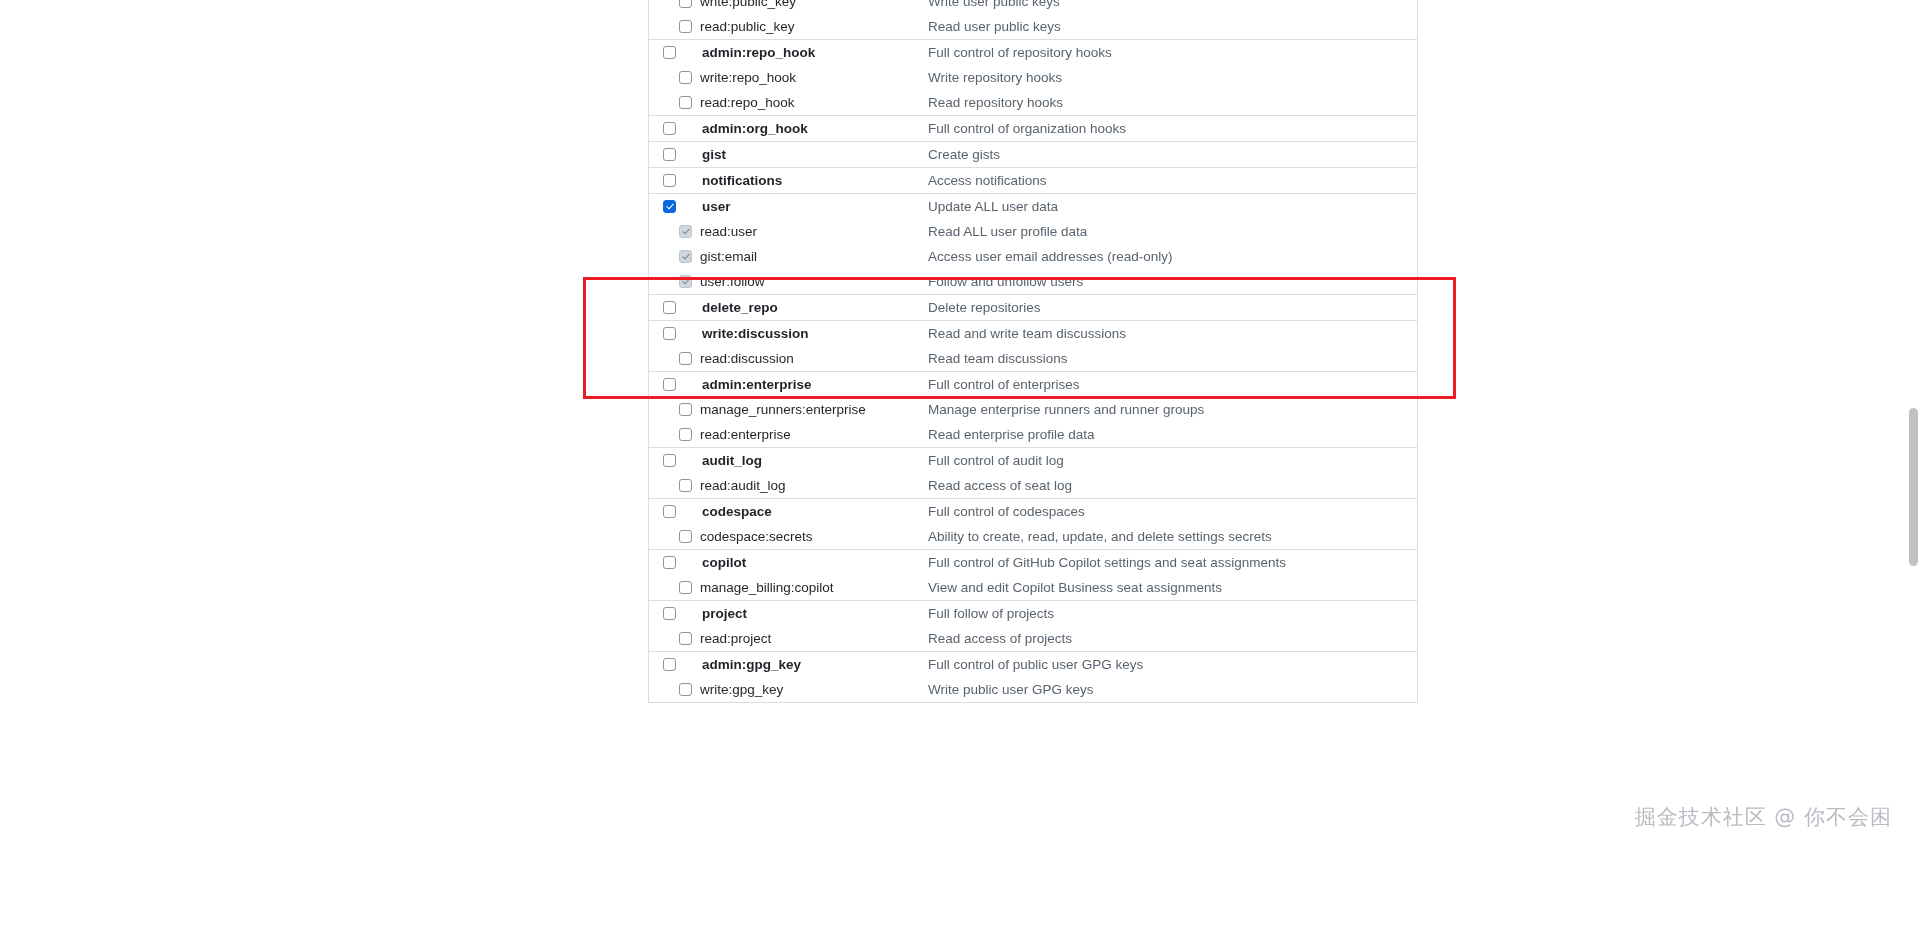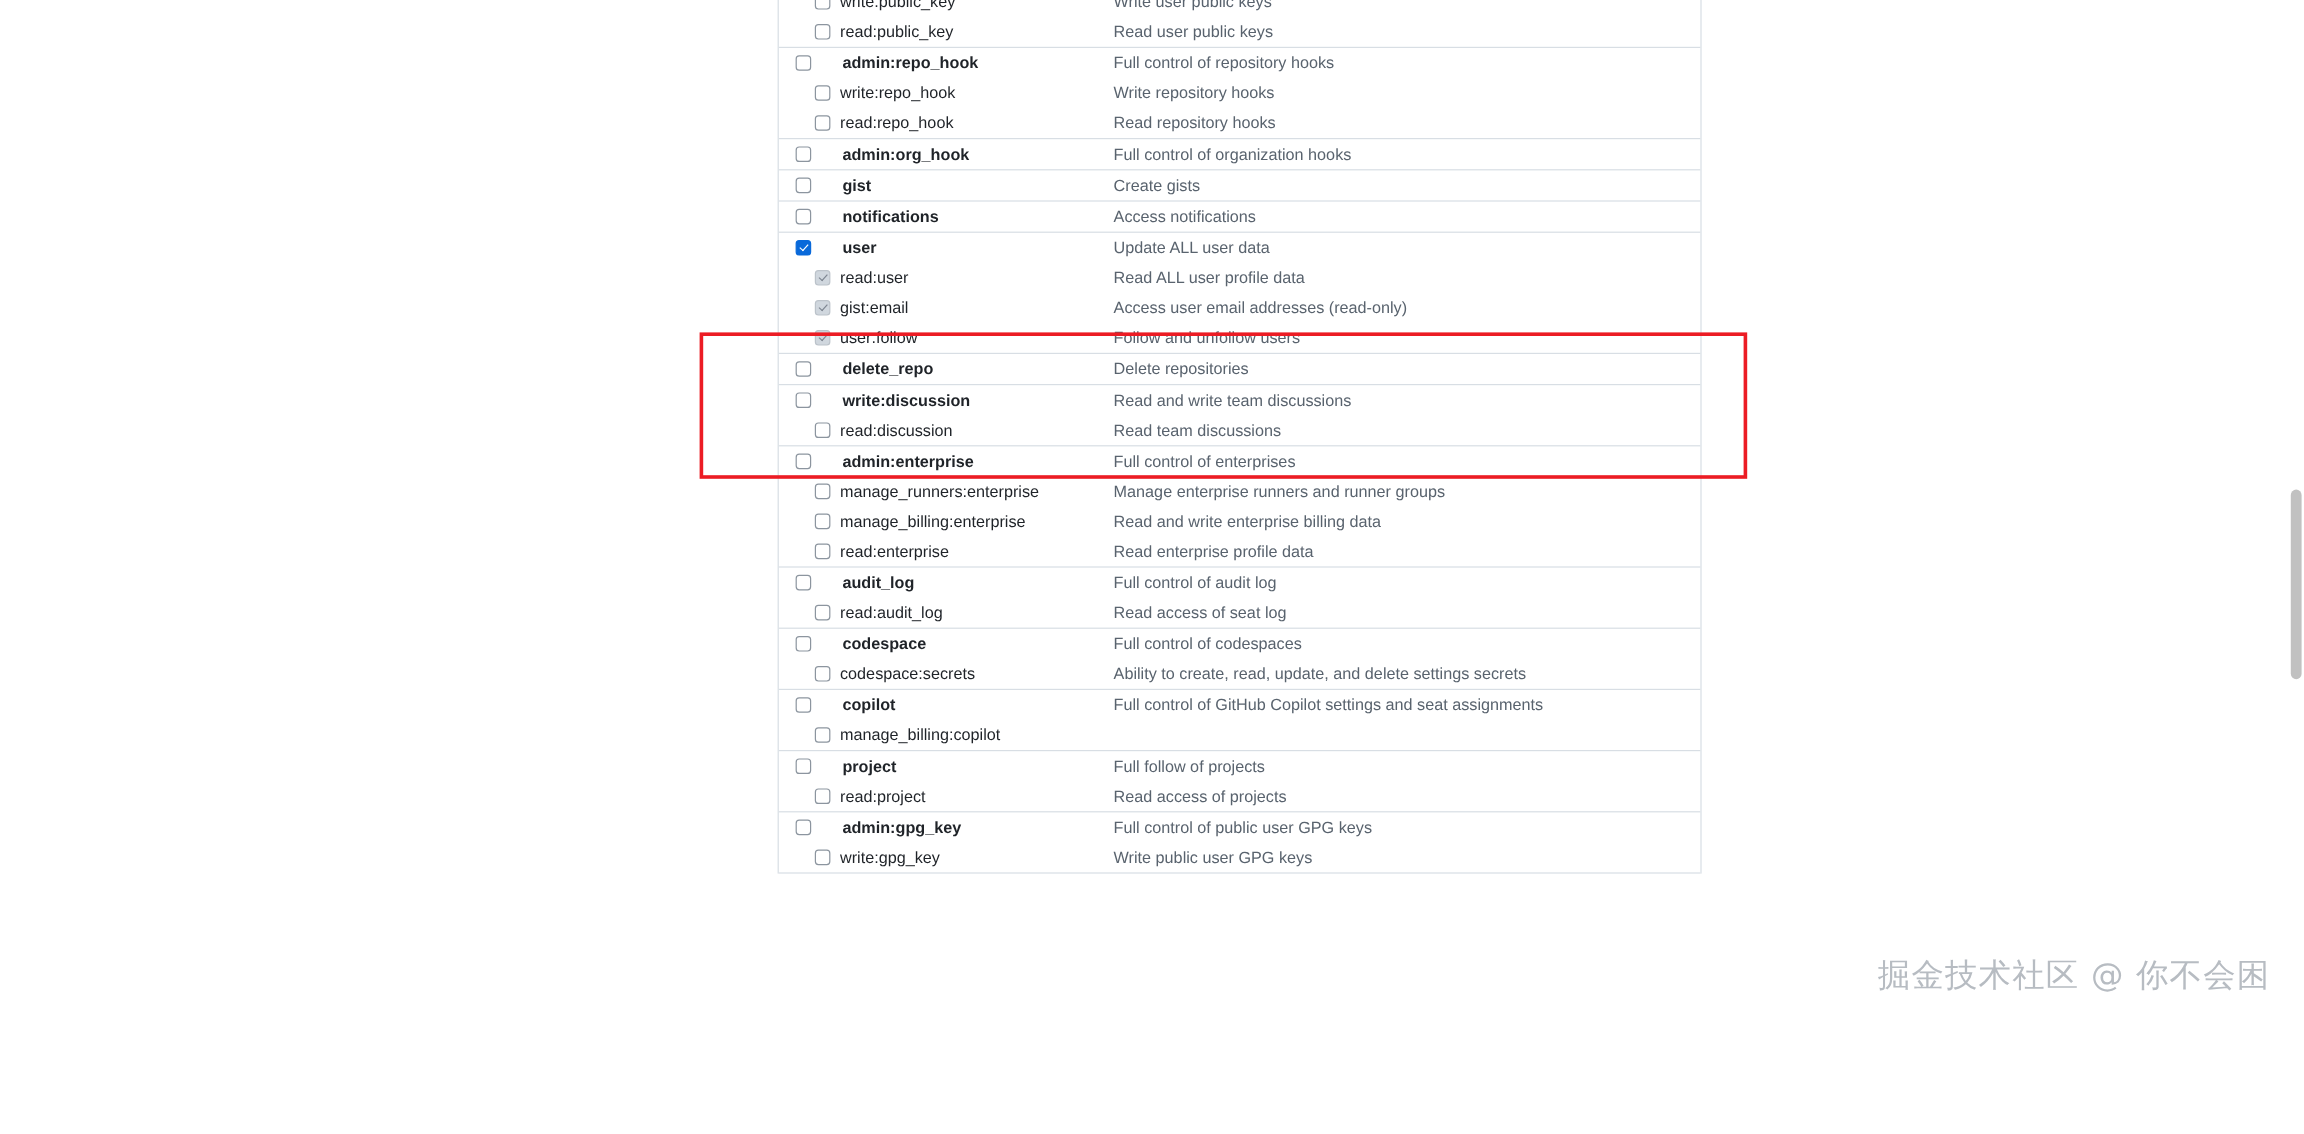--- a/index.html
+++ b/index.html
@@ -131,21 +131,21 @@
     top: 408px;
     width: 9px;
     height: 158px;
     background: #c1c1c1;
     border-radius: 5px;
   }
   .watermark {
     position: absolute;
     right: 28px;
     bottom: 24px;
-    font-size: 27px;
+    font-size: 21px;
     color: #b7bcc2;
     letter-spacing: 1px;
     white-space: nowrap;
     font-family: "DejaVu Sans", sans-serif;
   }
 </style>
 </head>
 <body>
 
 <div id="root">
@@ -318,29 +318,20 @@
               <input type="checkbox" class="cb" style="">
               <span class="name-label">manage_runners:enterprise</span>
             </div>
             <div class="col-desc">Manage enterprise runners and runner groups</div>
           </div>
         </div>
         <div class="row child">
           <div class="row-inner">
             <div class="col-name indent">
               <input type="checkbox" class="cb" style="">
-              <span class="name-label">manage_billing:enterprise</span>
-            </div>
-            <div class="col-desc">Read and write enterprise billing data</div>
-          </div>
-        </div>
-        <div class="row child">
-          <div class="row-inner">
-            <div class="col-name indent">
-              <input type="checkbox" class="cb" style="">
               <span class="name-label">read:enterprise</span>
             </div>
             <div class="col-desc">Read enterprise profile data</div>
           </div>
         </div>
       </div>
       <div class="group">
         <div class="row parent">
           <div class="row-inner">
             <div class="col-name">
@@ -389,20 +380,21 @@
             </div>
             <div class="col-desc">Full control of GitHub Copilot settings and seat assignments</div>
           </div>
         </div>
         <div class="row child">
           <div class="row-inner">
             <div class="col-name indent">
               <input type="checkbox" class="cb" style="">
               <span class="name-label">manage_billing:copilot</span>
             </div>
+            <div class="col-desc">View and edit Copilot Business seat assignments</div>
           </div>
         </div>
       </div>
       <div class="group">
         <div class="row parent">
           <div class="row-inner">
             <div class="col-name">
               <input type="checkbox" class="cb" style="">
               <span class="name-label parent-label">project</span>
             </div>

